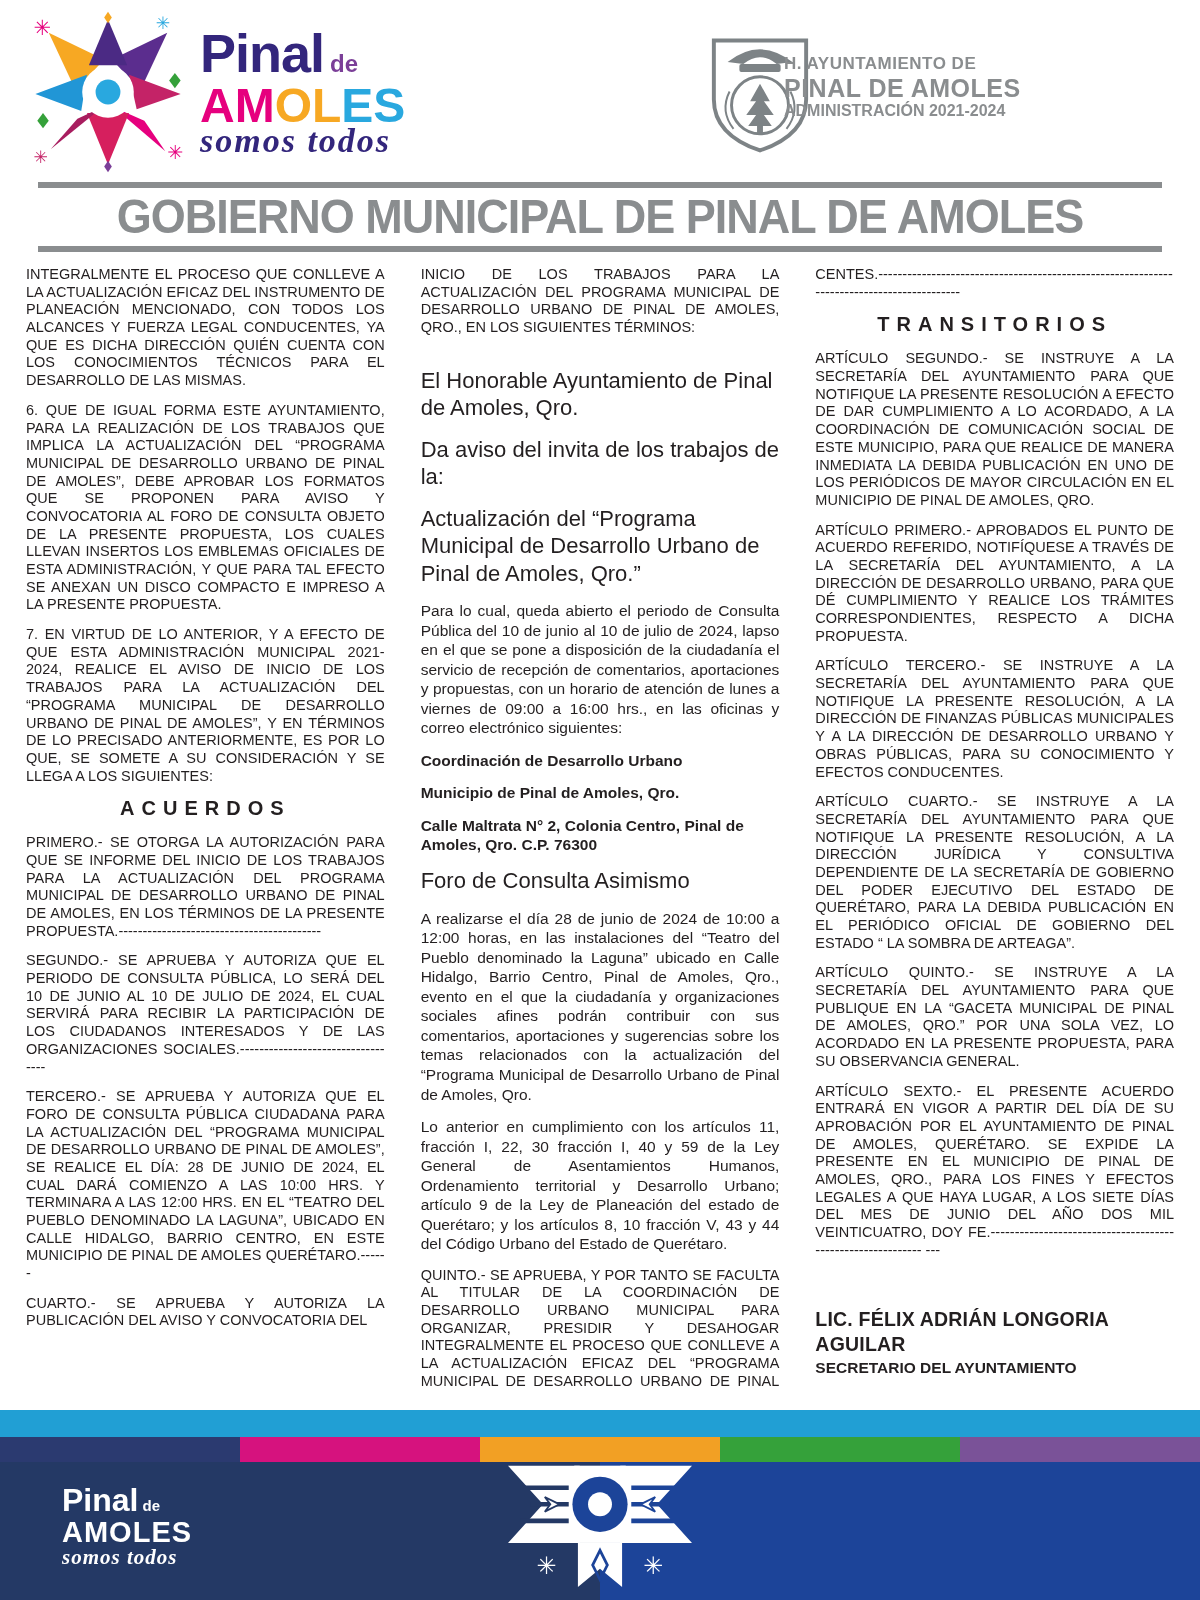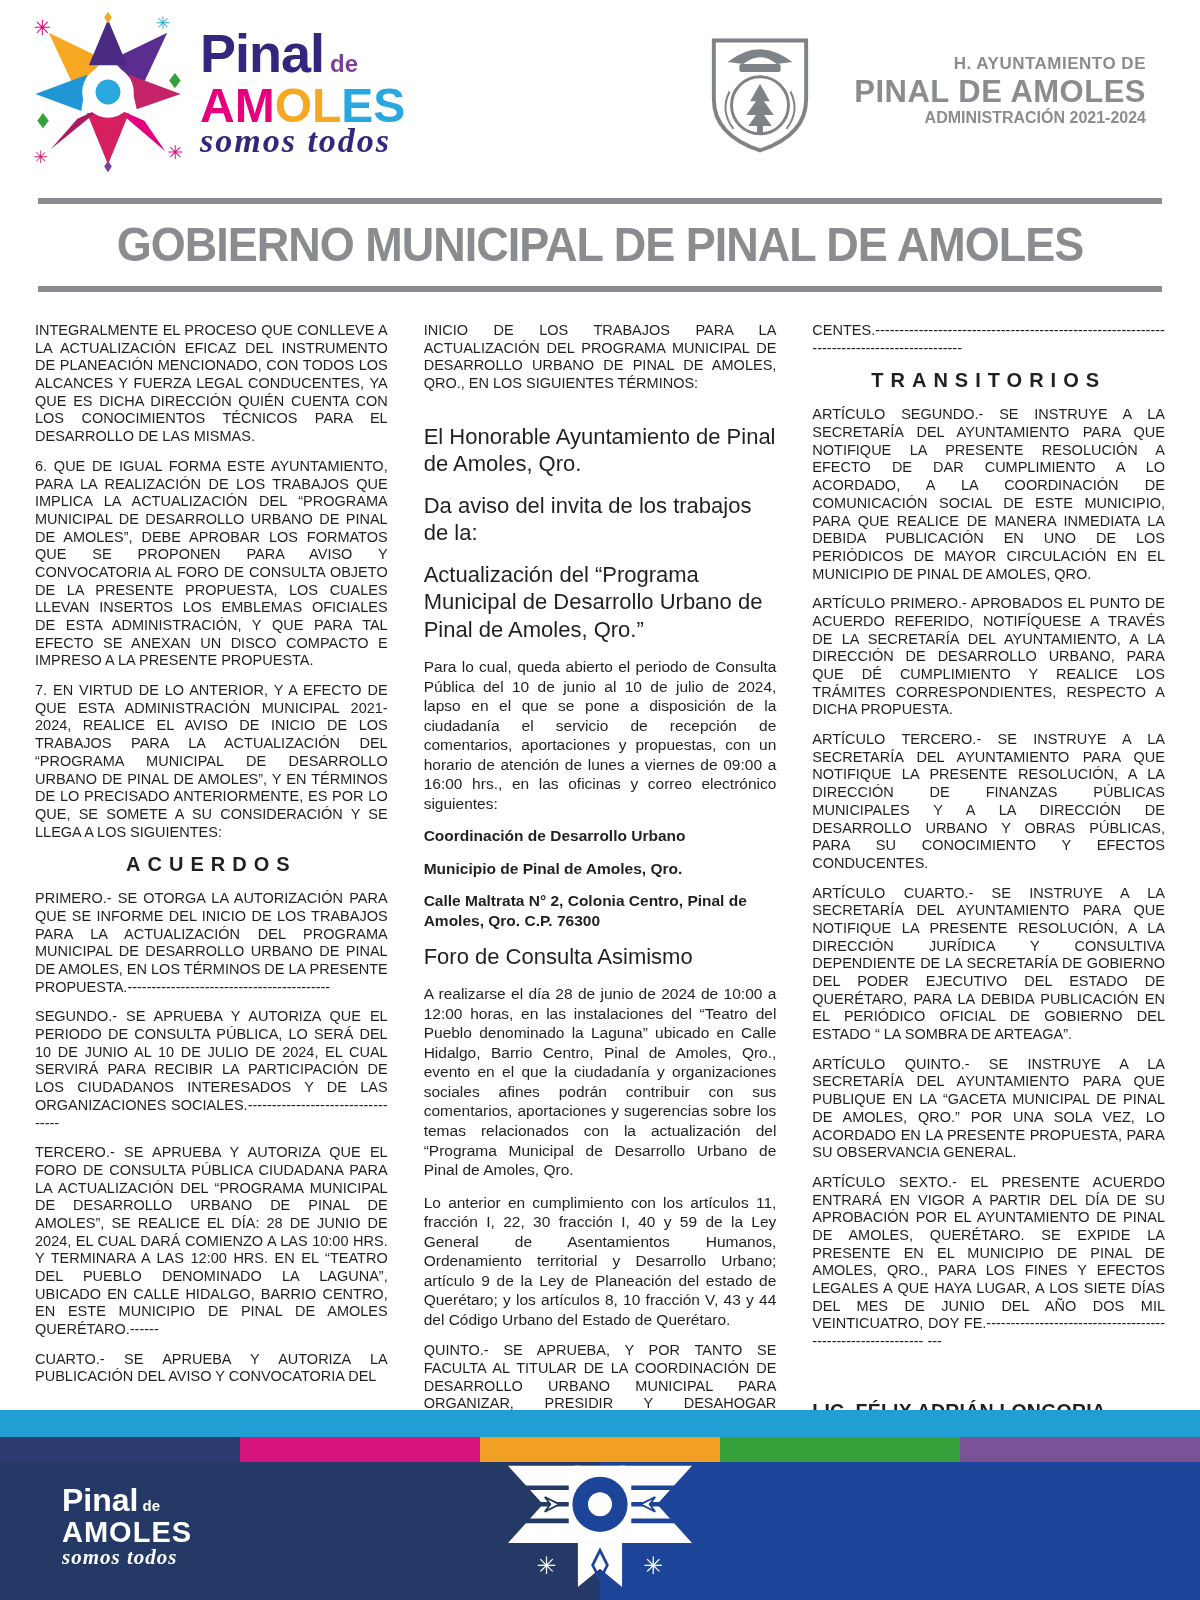--- a/index.html
+++ b/index.html
@@ -10,32 +10,32 @@
   .header{position:relative;height:182px;}
   .star-logo{position:absolute;left:22px;top:6px;}
   .wordmark{position:absolute;left:200px;top:26px;line-height:1;}
   .wm-l1{font-size:54px;font-weight:bold;color:#33267c;letter-spacing:-1px;}
   .wm-de{font-size:24px;font-weight:bold;color:#7b3f98;margin-left:6px;}
   .wm-l2{font-size:48px;font-weight:bold;letter-spacing:0px;margin-top:2px;}
   .wm-pink{color:#e6007e;} .wm-orange{color:#f7a823;} .wm-cyan{color:#29a8df;}
   .wm-l3{font-family:"Liberation Serif", serif;font-style:italic;font-weight:bold;
          font-size:34px;color:#33267c;margin-top:-6px;letter-spacing:2px;}
   .seal{position:absolute;left:706px;top:32px;}
-  .seal-text{position:absolute;left:812px;top:54px;width:334px;text-align:right;color:#8a8d8f;line-height:1.15;}
+  .seal-text{position:absolute;left:784px;top:54px;width:334px;text-align:left;color:#8a8d8f;line-height:1.15;}
   .seal-t1{font-size:17px;font-weight:bold;letter-spacing:.5px;}
-  .seal-t2{font-size:31px;font-weight:bold;letter-spacing:.5px;}
+  .seal-t2{font-size:25px;font-weight:bold;letter-spacing:.5px;}
   .seal-t3{font-size:16px;font-weight:bold;}
 
   
-  .banner{margin:16px 38px;border-top:6px solid #8a8d8f;border-bottom:6px solid #8a8d8f;padding:15px 0;}
+  .banner{margin:0 38px;border-top:6px solid #8a8d8f;border-bottom:6px solid #8a8d8f;padding:3px 0;}
   .banner h1{margin:0;text-align:center;font-size:45px;font-weight:bold;color:#8a8d8f;
              letter-spacing:-1px;white-space:nowrap;transform:scaleY(1.08);}
 
   
-  .body{display:flex;gap:36px;padding:14px 35px 0;height:1138px;box-sizing:border-box;overflow:hidden;}
+  .body{display:flex;gap:36px;padding:14px 26px 0;height:1138px;box-sizing:border-box;overflow:hidden;}
   .col{flex:1;min-width:0;}
   .up{font-size:14.5px;line-height:1.22;text-align:justify;margin:0 0 12px;word-break:break-word;}
   .hd{text-align:center;font-weight:bold;font-size:20px;letter-spacing:7px;margin:6px 0 14px;}
   .an-h{text-align:left;font-weight:normal;font-size:22px;line-height:1.25;margin:0 0 14px;}
   .an-h.first{margin-top:30px;}
   .an-p{font-size:15.5px;line-height:1.26;text-align:justify;margin:0 0 13px;}
   .an-b{font-weight:bold;font-size:15.5px;line-height:1.25;margin:0 0 13px;}
   .sig{text-align:left;margin-top:48px;line-height:1.25;}
   .sig-name{font-weight:bold;font-size:19.5px;letter-spacing:.2px;}
   .sig-role{font-weight:bold;font-size:15.5px;margin-top:2px;}

